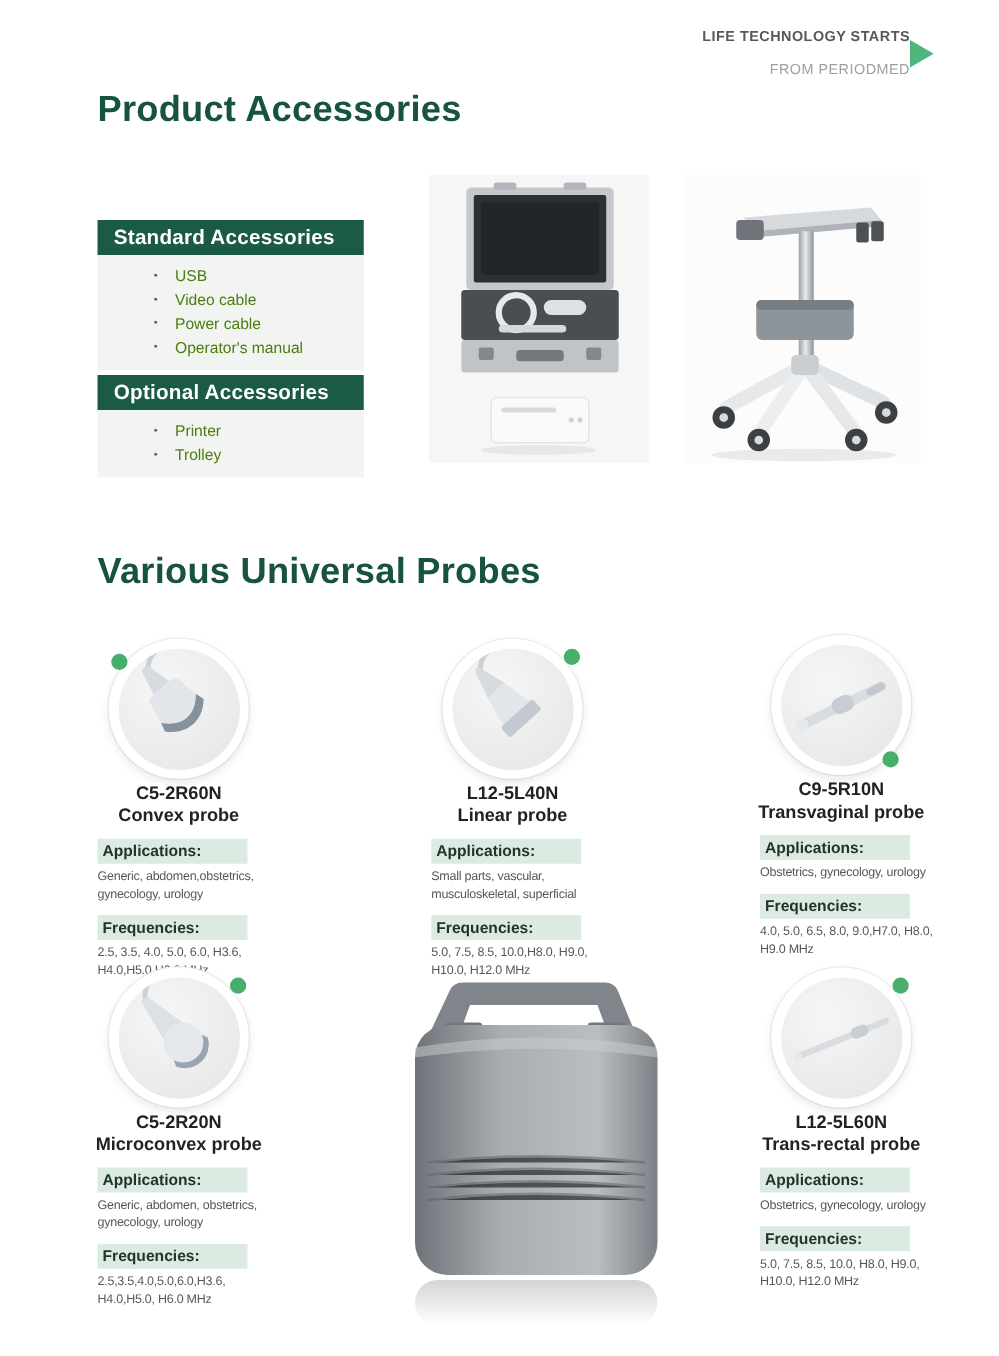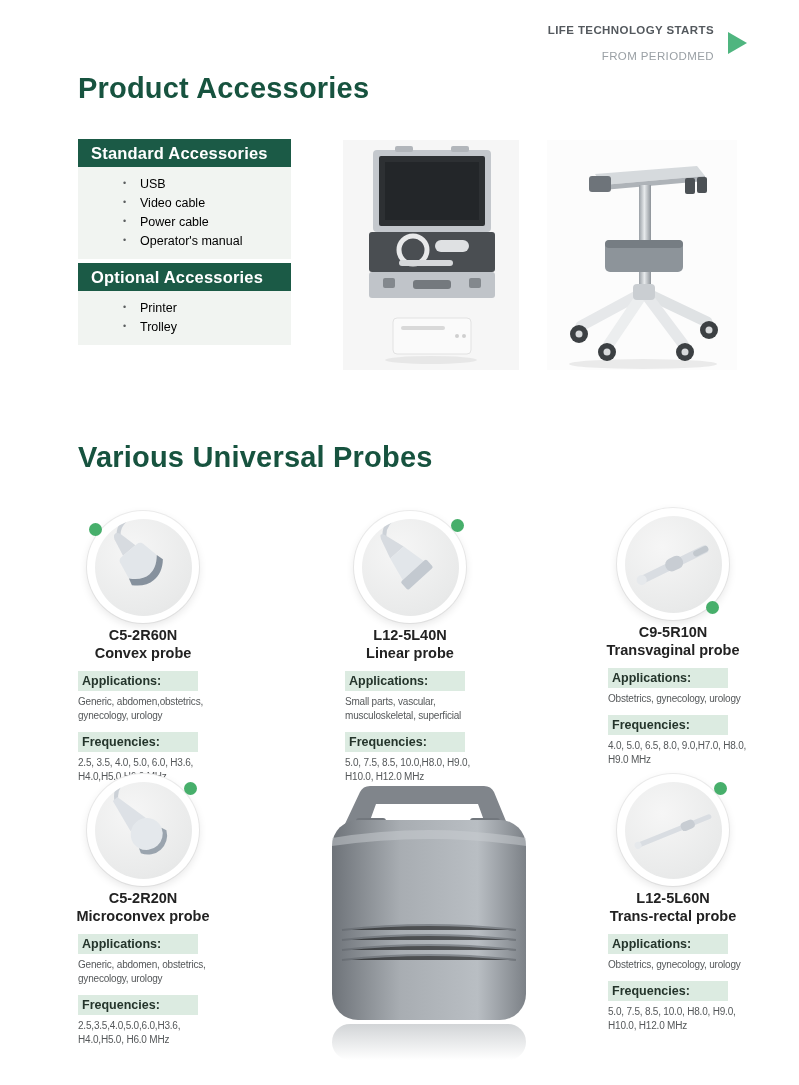--- a/index.html
+++ b/index.html
@@ -6,38 +6,38 @@
     --brand-green:#1b5a46; --heading-green:#17533f; --light-green:#dcebe1;
     --dot-green:#47af6b; --triangle-green:#4fb57f; --text-dark:#222;
     --text-body:#55585a; --panel-bg:#f1f4f1;
   }
   *{margin:0;padding:0;box-sizing:border-box;}
   body{background:#fff;}
   .page{position:relative;width:799px;height:1085px;background:#fff;overflow:hidden;
         font-family:"Liberation Sans",sans-serif;}
 
   
-  .logo{position:absolute;top:24px;right:52px;display:flex;align-items:center;gap:14px;}
+  .logo{position:absolute;top:24px;right:52px;display:flex;align-items:center;gap:0;}
   .logo-text{text-align:right;}
   .logo-l1{font-size:11.5px;font-weight:bold;color:#54595e;letter-spacing:.4px;}
   .logo-l2{font-size:11.5px;color:#9aa0a5;letter-spacing:.4px;margin-top:14px;}
   .logo-tri{width:0;height:0;border-left:19px solid var(--triangle-green);
             border-top:11px solid transparent;border-bottom:11px solid transparent;}
 
   
   .h1{position:absolute;left:78px;font-size:29px;font-weight:bold;color:var(--heading-green);letter-spacing:.2px;}
   .h1-acc{top:72px;} .h1-probes{top:441px;text-align:right;}
 
   
   .acc-group{position:absolute;left:78px;width:213px;}
   .acc-group.g1{top:139px;} .acc-group.g2{top:263px;}
   .acc-banner{height:28px;line-height:28px;background:var(--brand-green);color:#fff;
-              font-size:16.5px;font-weight:bold;padding-left:13px;letter-spacing:.2px;}
+              font-size:16.5px;font-weight:bold;padding-left:13px;letter-spacing:.2px;margin-top:37px;}
   .acc-list{list-style:none;background:var(--panel-bg);padding:7px 0 9px 0;}
-  .acc-list li{position:relative;font-size:12.5px;color:#000000;padding:2.5px 6px 2.5px 62px;}
+  .acc-list li{position:relative;font-size:12.5px;color:#4d7c0f;padding:2.5px 6px 2.5px 62px;}
   .acc-list li::before{content:"•";position:absolute;left:45px;top:4px;font-size:9px;color:#5a5d5f;}
 
   
   .tile{position:absolute;top:140px;height:230px;display:flex;align-items:center;justify-content:center;}
   .tile-case{left:343px;width:176px;background:#f6f6f6;}
   .tile-trolley{left:547px;width:190px;background:#fcfcfc;}
 
   
   .card{position:absolute;width:130px;}
   .card.c1{left:78px;top:505px;} .card.c2{left:345px;top:505px;} .card.c3{left:608px;top:502px;}

